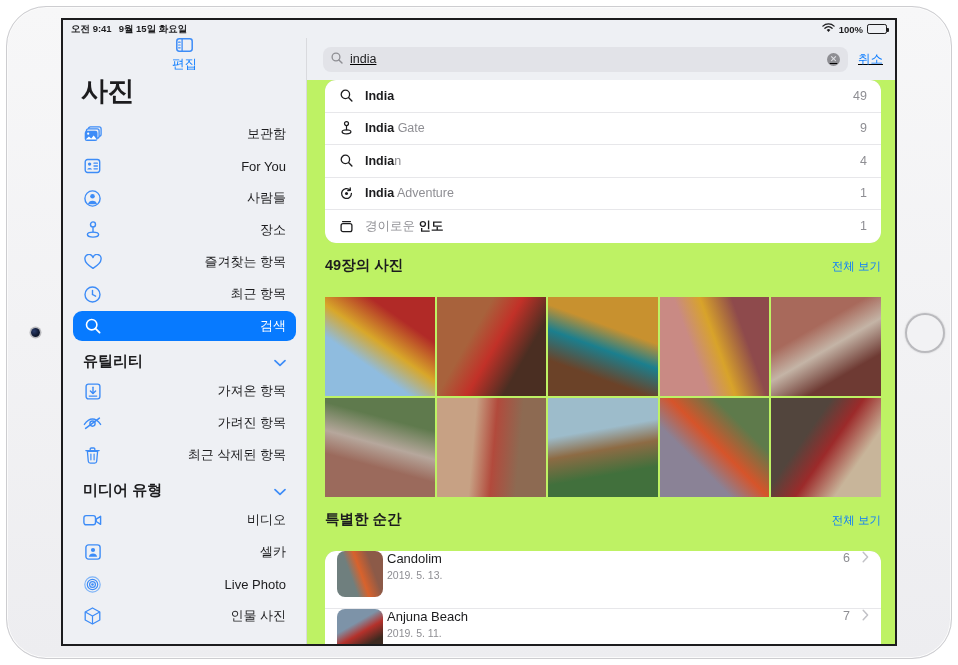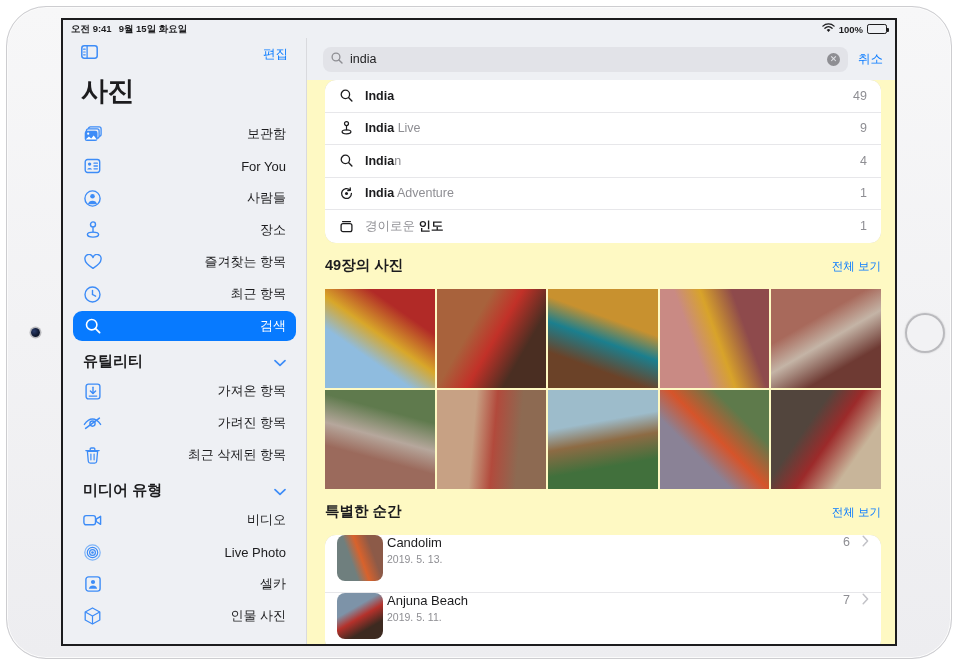--- a/index.html
+++ b/index.html
@@ -76,20 +76,21 @@
   .sidebar {
     width: 244px; height: 100%;
     background: #eef0f4;
     border-right: 1px solid #d9dade;
     padding: 0 10px;
     overflow: hidden;
   }
   .sidebar-top {
     height: 32px; display:flex; align-items:center; justify-content:space-between;
     padding: 0 8px;
+    flex-direction: column;
   }
   .sb-toggle { cursor: pointer; }
   .edit-link { color:#0a7bff; font-size:12.5px; }
   .app-title {
     font-size: 27px; font-weight: bold; color:#1c1c1e;
     padding: 3px 8px 10px 8px; letter-spacing: -0.5px;
   }
   .nav-item {
     display:flex; align-items:center; gap:11px;
     height: 30px; padding: 0 10px; border-radius: 9px;
@@ -99,21 +100,21 @@
   .nav-ico { width:19px; height:19px; display:flex; align-items:center; justify-content:center; flex:0 0 19px; }
   .section-head {
     display:flex; align-items:center; justify-content:space-between;
     padding: 9px 10px 5px 10px;
     font-size: 15px; font-weight: bold; color:#1c1c1e;
   }
   .chev-down { color:#0a7bff; }
 
   
   .main {
-    flex: 1; height:100%; background:#fef9c3; position: relative; overflow:hidden;
+    flex: 1; height:100%; background:#bef264; position: relative; overflow:hidden;text-decoration:underline;
   }
   .searchbar-row {
     height: 42px; display:flex; align-items:center; gap:10px;
     padding: 0 16px; background:#eef0f4;
   }
   .search-field {
     flex:1; height:25px; background:#e2e3e8; border-radius:8px;
     display:flex; align-items:center; gap:7px; padding: 0 8px;
   }
   .search-text { font-size:12.5px; color:#1c1c1e; flex:1; }
@@ -137,21 +138,21 @@
   }
   .suggest-row:last-child { border-bottom:none; }
   .sg-ico { width:15px; height:15px; display:flex; align-items:center; justify-content:center; flex:0 0 15px; color:#1c1c1e; }
   .sg-label { flex:1; }
   .sg-label b { font-weight:bold; }
   .sg-label span.dim { color:#8e8e93; }
   .sg-count { color:#8e8e93; font-size:12.5px; }
 
   .sec-header {
     display:flex; align-items:baseline; justify-content:space-between;
-    padding: 13px 18px 14px 18px;
+    padding: 13px 18px 22px 18px;
   }
   .sec-title { font-size:14.5px; font-weight:bold; color:#1c1c1e; }
   .sec-link { font-size:11.5px; color:#0a7bff; }
 
   .photo-grid {
     margin: 0 18px; display:grid; grid-template-columns: repeat(5, 1fr);
     gap: 2px;
   }
   .thumb { width:100%; height:99px; background-size:cover; }
 
@@ -359,39 +360,39 @@
             <svg width="19" height="14" viewBox="0 0 19 14">
               <rect x="0.9" y="2.6" width="11.6" height="9.2" rx="2.2" stroke="#3d8cf7" stroke-width="1.4" fill="none"></rect>
               <path d="M13.2 6.1 L17.6 3.3 v8 l-4.4 -2.8 Z" stroke="#3d8cf7" stroke-width="1.4" fill="none" stroke-linejoin="round"></path>
             </svg>
           </span>
           <span>비디오</span>
         </div>
 
         <div class="nav-item">
           <span class="nav-ico">
+            <svg width="16" height="16" viewBox="0 0 16 16">
+              <rect x="0.9" y="0.9" width="14.2" height="14.2" rx="2.6" stroke="#3d8cf7" stroke-width="1.4" fill="none"></rect>
+              <circle cx="8" cy="6" r="2.1" fill="#3d8cf7"></circle>
+              <path d="M3.8 12.7 a4.4 4.4 0 0 1 8.4 0 Z" fill="#3d8cf7"></path>
+            </svg>
+          </span>
+          <span>셀카</span>
+        </div>
+
+        <div class="nav-item">
+          <span class="nav-ico">
             <svg width="17" height="17" viewBox="0 0 17 17">
               <circle cx="8.5" cy="8.5" r="7.7" stroke="#7fb4f7" stroke-width="1.2" fill="none"></circle>
               <circle cx="8.5" cy="8.5" r="5.2" stroke="#3d8cf7" stroke-width="1.2" fill="none"></circle>
               <circle cx="8.5" cy="8.5" r="2.9" stroke="#3d8cf7" stroke-width="1.2" fill="none"></circle>
               <circle cx="8.5" cy="8.5" r="1.3" fill="#3d8cf7"></circle>
             </svg>
           </span>
           <span>Live Photo</span>
-        </div>
-
-        <div class="nav-item">
-          <span class="nav-ico">
-            <svg width="16" height="16" viewBox="0 0 16 16">
-              <rect x="0.9" y="0.9" width="14.2" height="14.2" rx="2.6" stroke="#3d8cf7" stroke-width="1.4" fill="none"></rect>
-              <circle cx="8" cy="6" r="2.1" fill="#3d8cf7"></circle>
-              <path d="M3.8 12.7 a4.4 4.4 0 0 1 8.4 0 Z" fill="#3d8cf7"></path>
-            </svg>
-          </span>
-          <span>셀카</span>
         </div>
 
         <div class="nav-item">
           <span class="nav-ico">
             <svg width="17" height="18" viewBox="0 0 17 18">
               <path d="M8.5 1 L15.8 5 v8 L8.5 17 L1.2 13 V5 Z" stroke="#3d8cf7" stroke-width="1.3" fill="none" stroke-linejoin="round"></path>
               <path d="M1.3 5 L8.5 9 L15.7 5" stroke="#3d8cf7" stroke-width="1.2" fill="none" stroke-linejoin="round"></path>
               <line x1="8.5" y1="9" x2="8.5" y2="16.9" stroke="#3d8cf7" stroke-width="1.2"></line>
             </svg>
           </span>
@@ -431,21 +432,21 @@
             </div>
 
             <div class="suggest-row">
               <span class="sg-ico">
                 <svg width="11" height="14" viewBox="0 0 11 14">
                   <circle cx="5.5" cy="2.6" r="2" stroke="#1c1c1e" stroke-width="1.2" fill="none"></circle>
                   <line x1="5.5" y1="4.6" x2="5.5" y2="9.2" stroke="#1c1c1e" stroke-width="1.2"></line>
                   <ellipse cx="5.5" cy="10.8" rx="4.4" ry="2" stroke="#1c1c1e" stroke-width="1.2" fill="none"></ellipse>
                 </svg>
               </span>
-              <span class="sg-label"><b>India</b><span class="dim"> Live</span></span>
+              <span class="sg-label"><b>India</b><span class="dim"> Gate</span></span>
               <span class="sg-count">9</span>
             </div>
 
             <div class="suggest-row">
               <span class="sg-ico">
                 <svg width="13" height="13" viewBox="0 0 13 13">
                   <circle cx="5.4" cy="5.4" r="4.2" stroke="#1c1c1e" stroke-width="1.3" fill="none"></circle>
                   <line x1="8.5" y1="8.5" x2="11.9" y2="11.9" stroke="#1c1c1e" stroke-width="1.4" stroke-linecap="round"></line>
                 </svg>
               </span>

